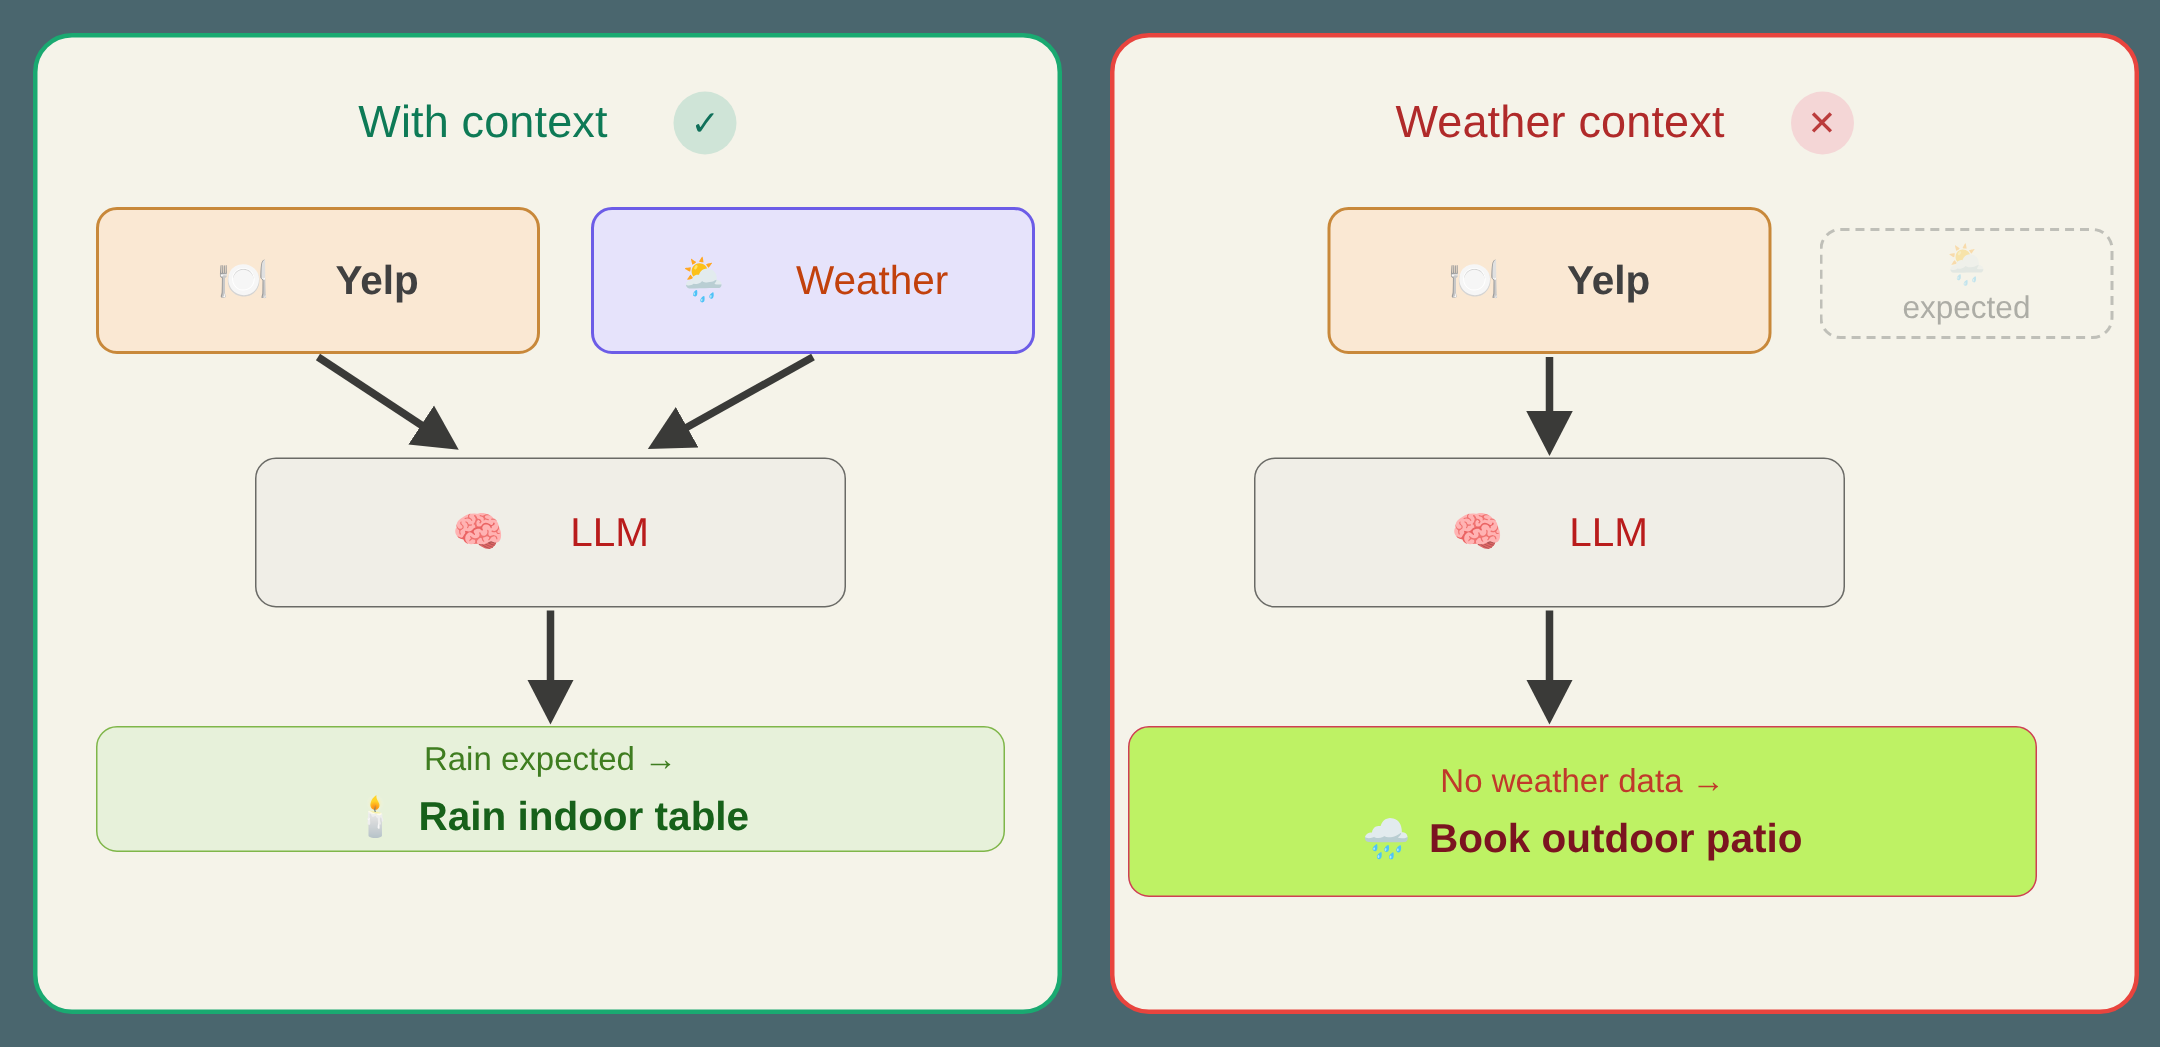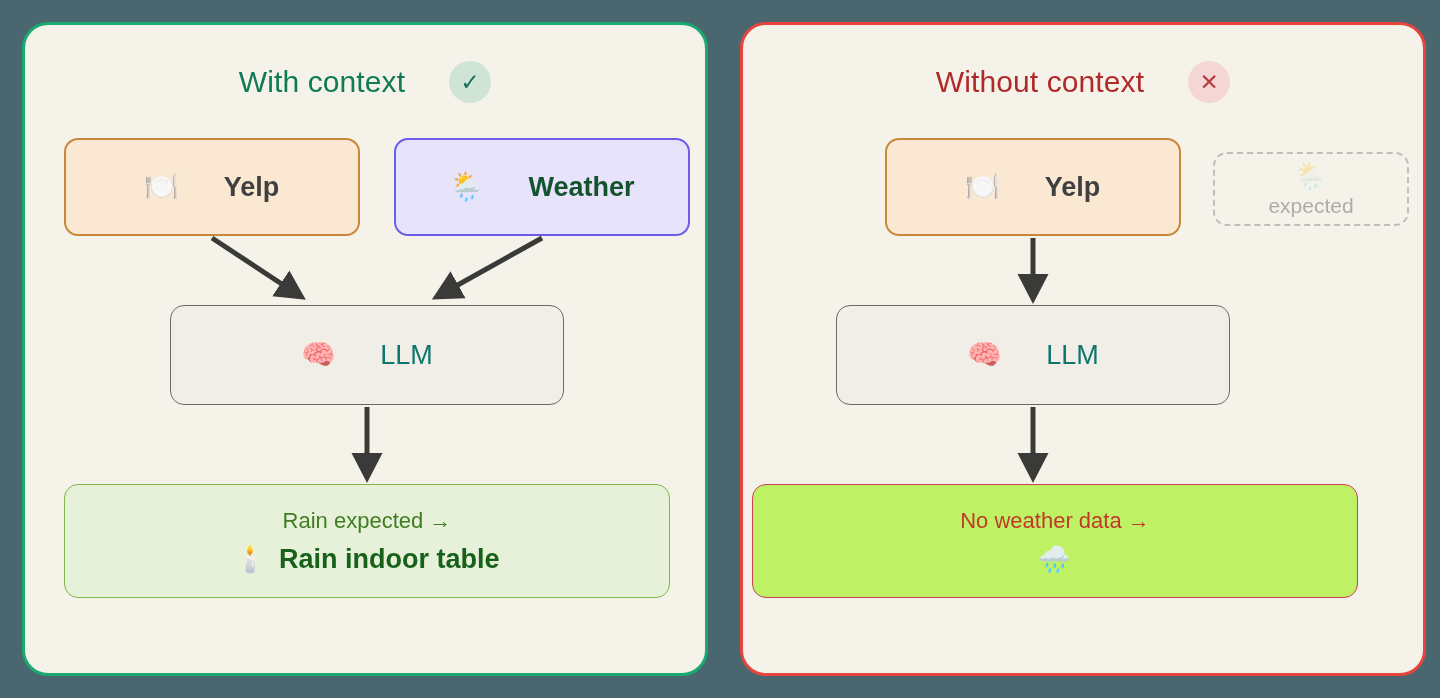--- a/index.html
+++ b/index.html
@@ -106,22 +106,22 @@
   }
   .node-yelp .node-label {
     color: #404040;
     font-weight: 700;
   }
   .node-weather {
     background: #e6e3fb;
     border: 2px solid #6c5ce7;
   }
   .node-weather .node-label {
-    color: #14532d;
-    font-weight: 700;
+    color: #c2410c;
+    font-weight: 400;
   }
 
   
   .node-missing {
     background: transparent;
     border: 2px dashed #bfbfb8;
     flex-direction: column;
     gap: 6px;
   }
   .node-missing .emoji {
@@ -133,21 +133,21 @@
     color: #adada6;
     font-weight: 400;
   }
 
   
   .node-llm {
     background: #f0eee7;
     border: 1.5px solid #6a6a66;
   }
   .node-llm .node-label {
-    color: #0f766e;
+    color: #b91c1c;
     font-weight: 400;
   }
 
   
   .result {
     position: absolute;
     box-sizing: border-box;
     border-radius: 14px;
     display: flex;
     flex-direction: column;
@@ -214,32 +214,32 @@
   <div class="node node-weather" style="left:394px; top:138px; width:296px; height:98px;">
     <span class="emoji">🌦️</span>
     <span class="node-label">Weather</span>
   </div>
 
   <div class="node node-llm" style="left:170px; top:305px; width:394px; height:100px;">
     <span class="emoji">🧠</span>
     <span class="node-label">LLM</span>
   </div>
 
-  <div class="result result-good" style="left:64px; top:484px; width:606px; height:114px;">
+  <div class="result result-good" style="left:64px; top:484px; width:606px; height:84px;">
     <span class="result-line1">Rain expected →</span>
     <span class="result-line2">
       <span class="emoji">🕯️</span>
       <span>Rain indoor table</span>
     </span>
   </div>
 
   <div class="panel panel-right">
 
     <div class="panel-header">
-      <span class="panel-title title-fail">Without context</span>
+      <span class="panel-title title-fail">Weather context</span>
       <span class="badge badge-fail">✕</span>
     </div>
 
   </div>
 
   <div class="node node-yelp" style="left:885px; top:138px; width:296px; height:98px;">
     <span class="emoji">🍽️</span>
     <span class="node-label">Yelp</span>
   </div>
 
@@ -250,20 +250,21 @@
 
   <div class="node node-llm" style="left:836px; top:305px; width:394px; height:100px;">
     <span class="emoji">🧠</span>
     <span class="node-label">LLM</span>
   </div>
 
   <div class="result result-bad" style="left:752px; top:484px; width:606px; height:114px;">
     <span class="result-line1">No weather data →</span>
     <span class="result-line2">
       <span class="emoji">🌧️</span>
+      <span>Book outdoor patio</span>
     </span>
   </div>
 
   <svg class="arrows" viewBox="0 0 1440 698">
     <defs>
       <marker id="ah" markerWidth="7" markerHeight="7" refX="4.6" refY="3.5" orient="auto" markerUnits="strokeWidth">
         <path d="M0,0.4 L6,3.5 L0,6.6 z" fill="#3a3a38"></path>
       </marker>
     </defs>
 

